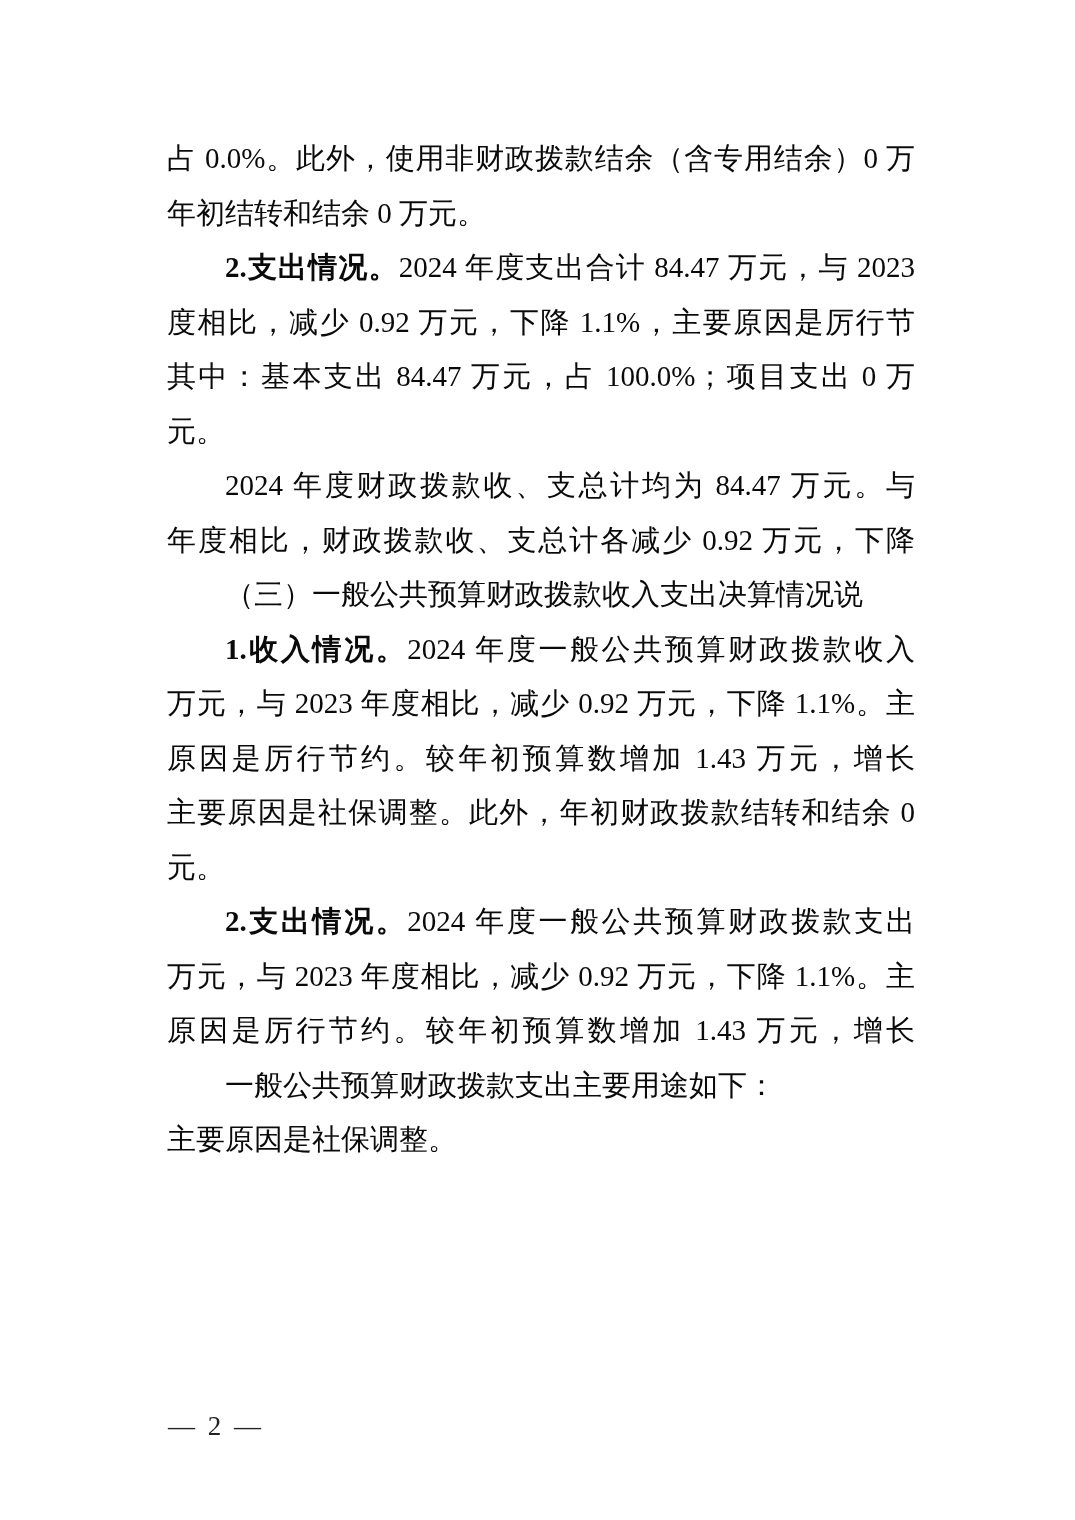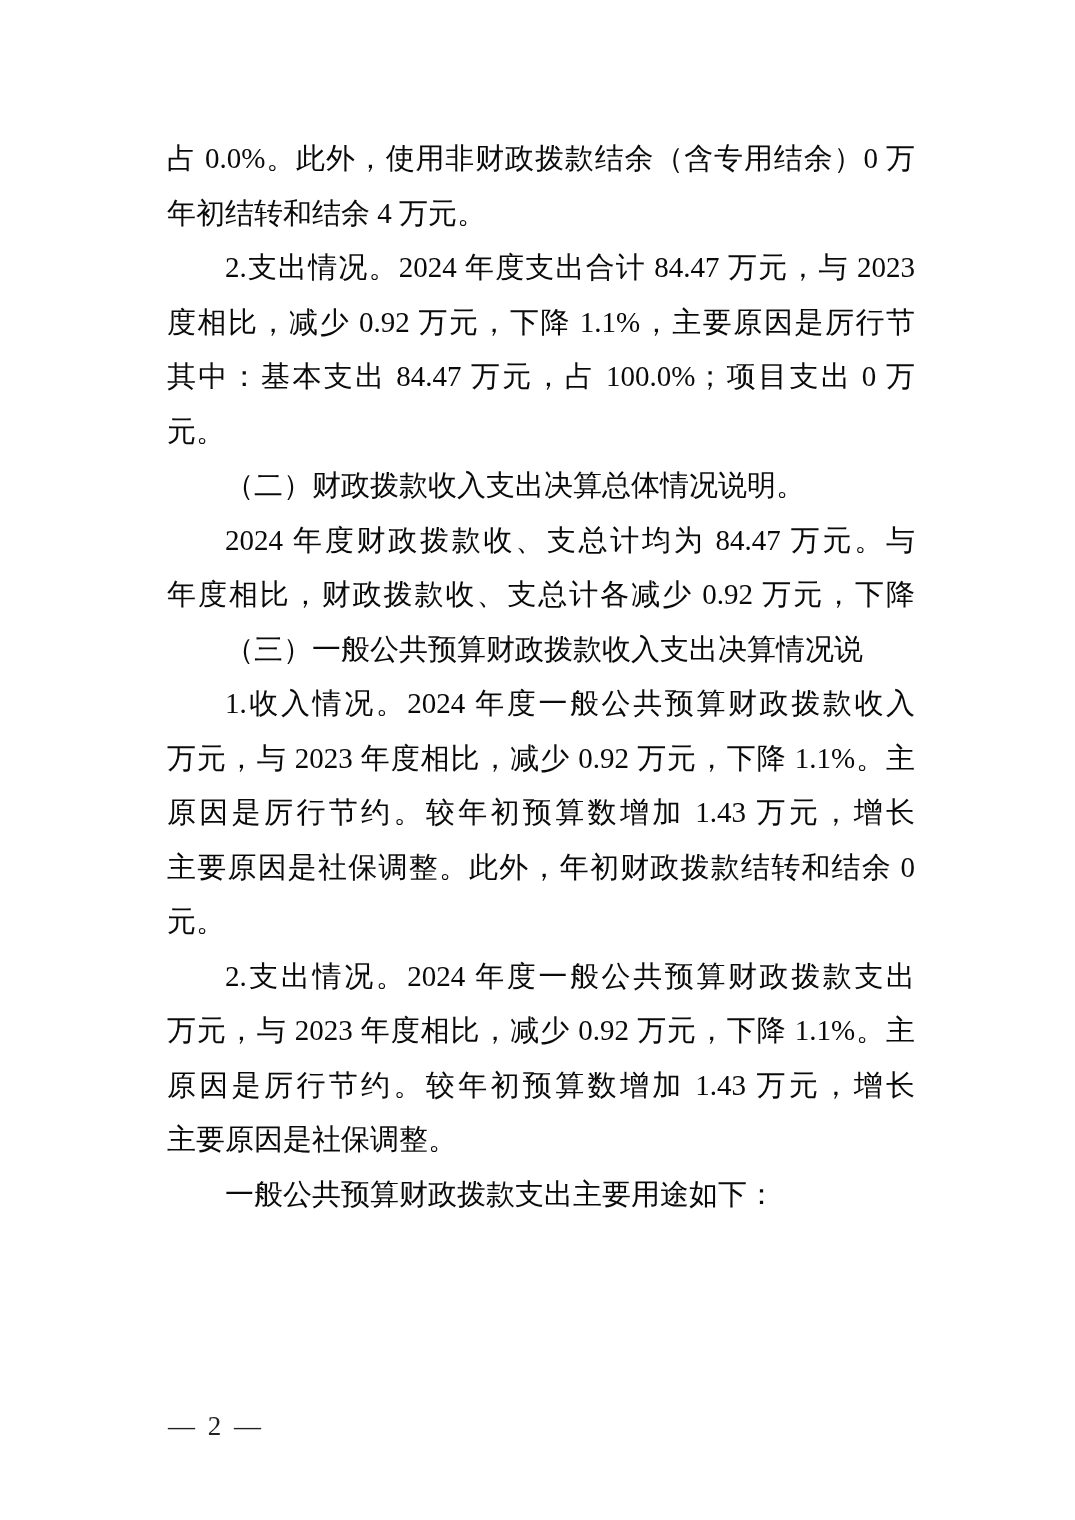--- a/index.html
+++ b/index.html
@@ -26,50 +26,49 @@
     line-height: 54.5px;
     white-space: normal;
     overflow: hidden;
   }
   .line.indent { text-indent: 58px; }
   .line.justify {
     text-align: justify;
     text-align-last: justify;
     text-justify: inter-character;
   }
-  .bold { font-weight: 400; }
+  .bold { font-weight: 700; }
   .footer {
     position: absolute;
     left: 168px; top: 1399px;
     font-size: 27px;
     height: 54px; line-height: 54px;
     letter-spacing: 3px;
     color: #222222;
   }
 </style>
 </head>
 <body>
 
 <div class="page">
   <div class="content" id="doc-body">
       <div class="line justify"><span class="">占 0.0%。此外，使用非财政拨款结余（含专用结余）0 万元，</span></div>
-      <div class="line"><span class="">年初结转和结余 4 万元。</span></div>
+      <div class="line"><span class="">年初结转和结余 0 万元。</span></div>
       <div class="line indent justify"><span class="bold">2.支出情况。</span><span class="">2024 年度支出合计 84.47 万元，与 2023 年</span></div>
       <div class="line justify"><span class="">度相比，减少 0.92 万元，下降 1.1%，主要原因是厉行节约。</span></div>
       <div class="line justify"><span class="">其中：基本支出 84.47 万元，占 100.0%；项目支出 0 万元，</span></div>
       <div class="line"><span class="">元。</span></div>
-      <div class="line indent"><span class="">（二）财政拨款收入支出决算总体情况说明。</span></div>
       <div class="line indent justify"><span class="">2024 年度财政拨款收、支总计均为 84.47 万元。与 2023</span></div>
       <div class="line justify"><span class="">年度相比，财政拨款收、支总计各减少 0.92 万元，下降 1.1%。</span></div>
       <div class="line indent"><span class="">（三）一般公共预算财政拨款收入支出决算情况说明。</span></div>
       <div class="line indent justify"><span class="bold">1.收入情况。</span><span class="">2024 年度一般公共预算财政拨款收入 84.47</span></div>
       <div class="line justify"><span class="">万元，与 2023 年度相比，减少 0.92 万元，下降 1.1%。主要</span></div>
       <div class="line justify"><span class="">原因是厉行节约。较年初预算数增加 1.43 万元，增长 1.7%。</span></div>
       <div class="line justify"><span class="">主要原因是社保调整。此外，年初财政拨款结转和结余 0 万</span></div>
       <div class="line"><span class="">元。</span></div>
       <div class="line indent justify"><span class="bold">2.支出情况。</span><span class="">2024 年度一般公共预算财政拨款支出 84.47</span></div>
       <div class="line justify"><span class="">万元，与 2023 年度相比，减少 0.92 万元，下降 1.1%。主要</span></div>
       <div class="line justify"><span class="">原因是厉行节约。较年初预算数增加 1.43 万元，增长 1.7%。</span></div>
+      <div class="line indent"><span class="">一般公共预算财政拨款支出主要用途如下：</span></div>
       <div class="line"><span class="">主要原因是社保调整。</span></div>
-      <div class="line indent"><span class="">一般公共预算财政拨款支出主要用途如下：</span></div>
     </div>
   <div class="footer">— 2 —</div>
 </div>
 
 </body></html>

